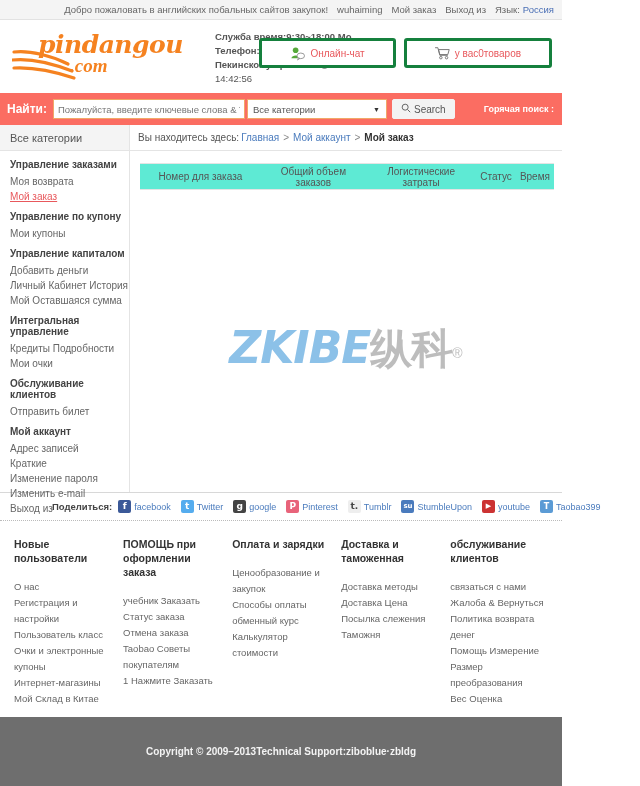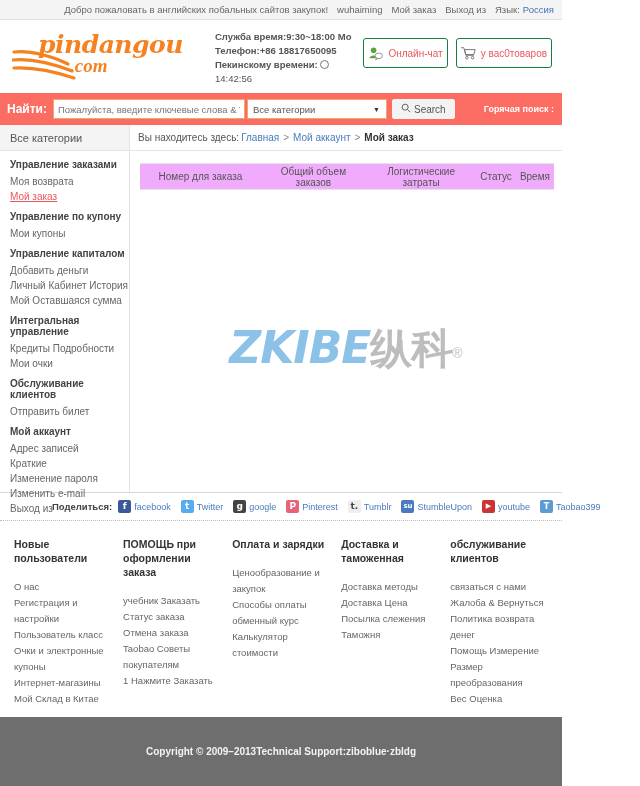--- a/index.html
+++ b/index.html
@@ -75,25 +75,25 @@
     padding-top:2px;
   }
   .hdr-info .row { white-space: nowrap; }
   .hdr-buttons {
     position:absolute;
     right: 10px; top: 18px;
     display:flex;
     gap: 8px;
   }
   .hdr-btn {
-    border:1px solid #15803d;
+    border:3px solid #15803d;
     background:#fff;
     border-radius:3px;
     height:30px;
-    padding: 0 4px;
+    padding: 0 28px;
     display:flex;
     align-items:center;
     gap:5px;
     font-size:10px;
     color:#e8585c;
     cursor:pointer;
   }
   .hdr-btn .ico { width:15px; height:15px; display:inline-block; }
 
   
@@ -226,21 +226,21 @@
     margin: 12px 8px 0 10px;
     background:#fff;
     position:relative;
   }
   table.orders {
     width:100%;
     border-collapse: collapse;
     background:#fff;
   }
   table.orders th {
-    background:#f0abfc;
+    background:#5eead4;
     border-top:1px solid #e4e4e4;
     border-bottom:1px solid #e4e4e4;
     font-weight: normal;
     font-size: 10px;
     color:#555;
     height: 26px;
     padding: 0 4px;
   }
   .emptybody { height: 20px; }
 

